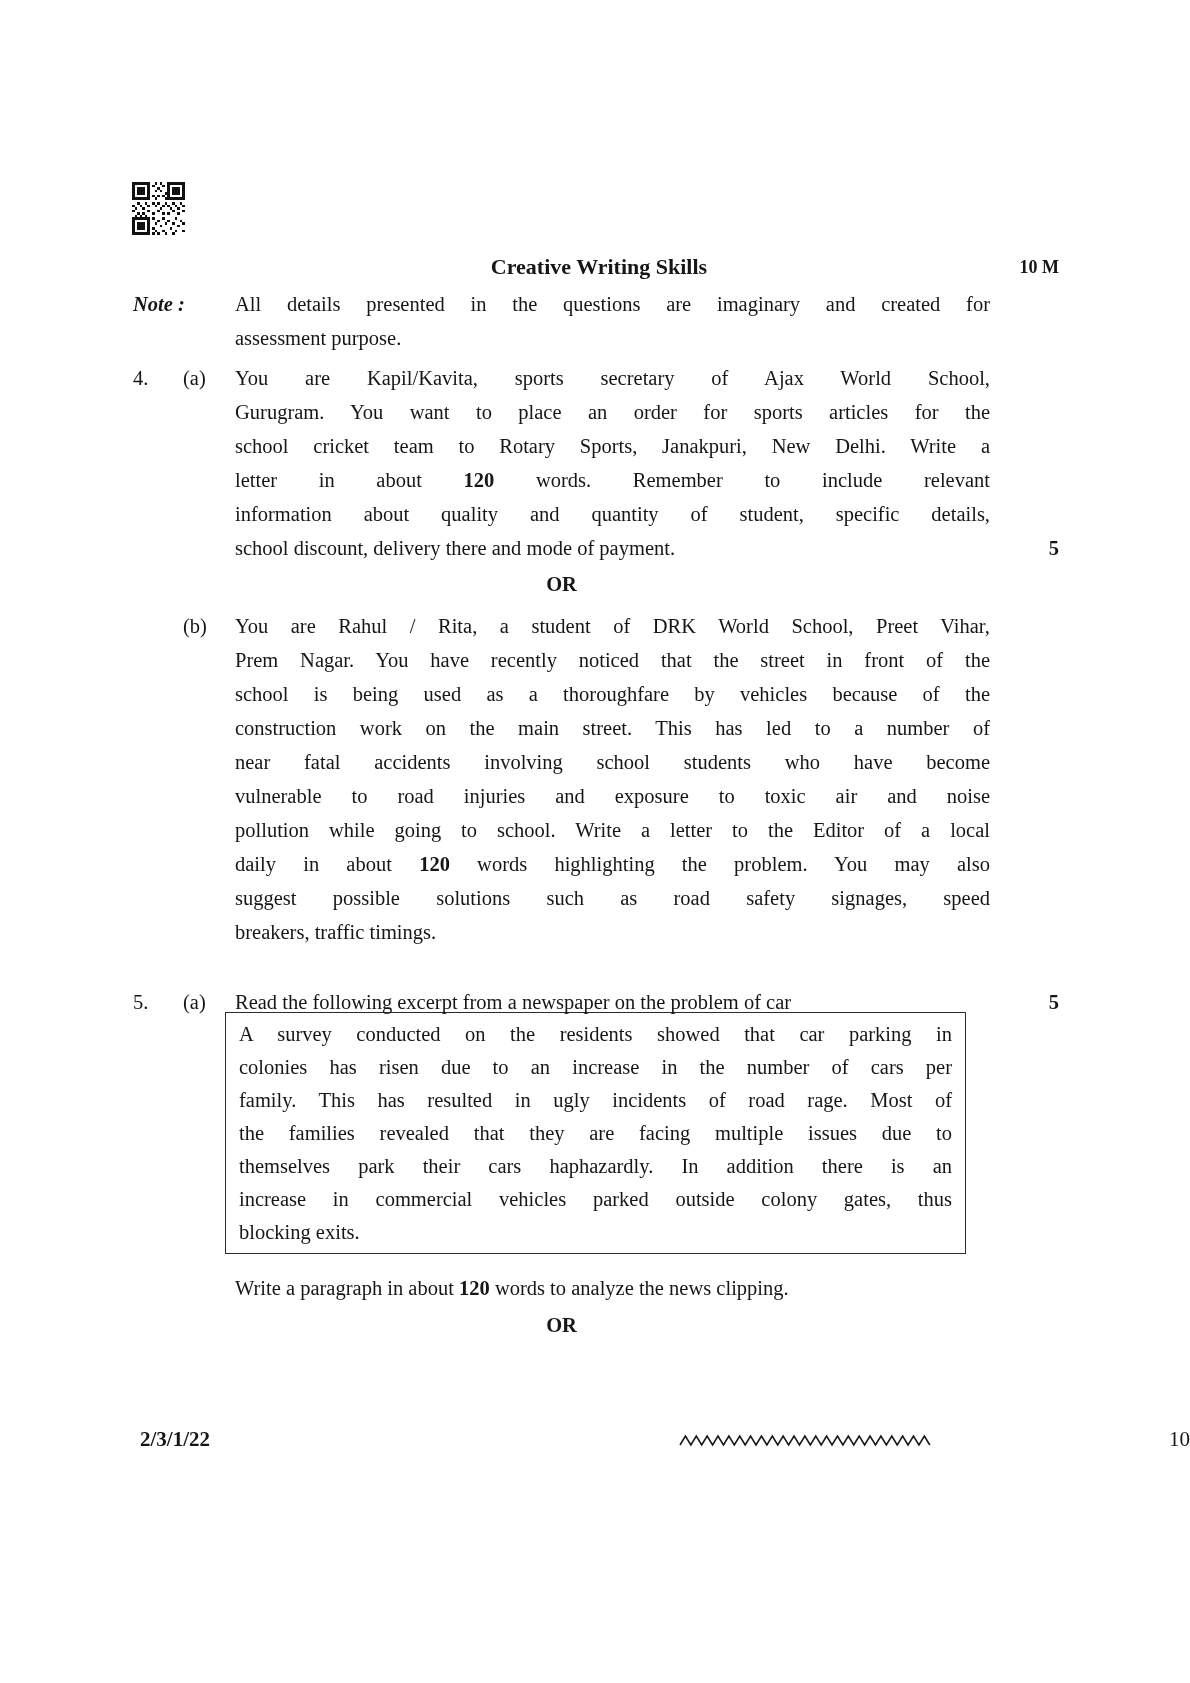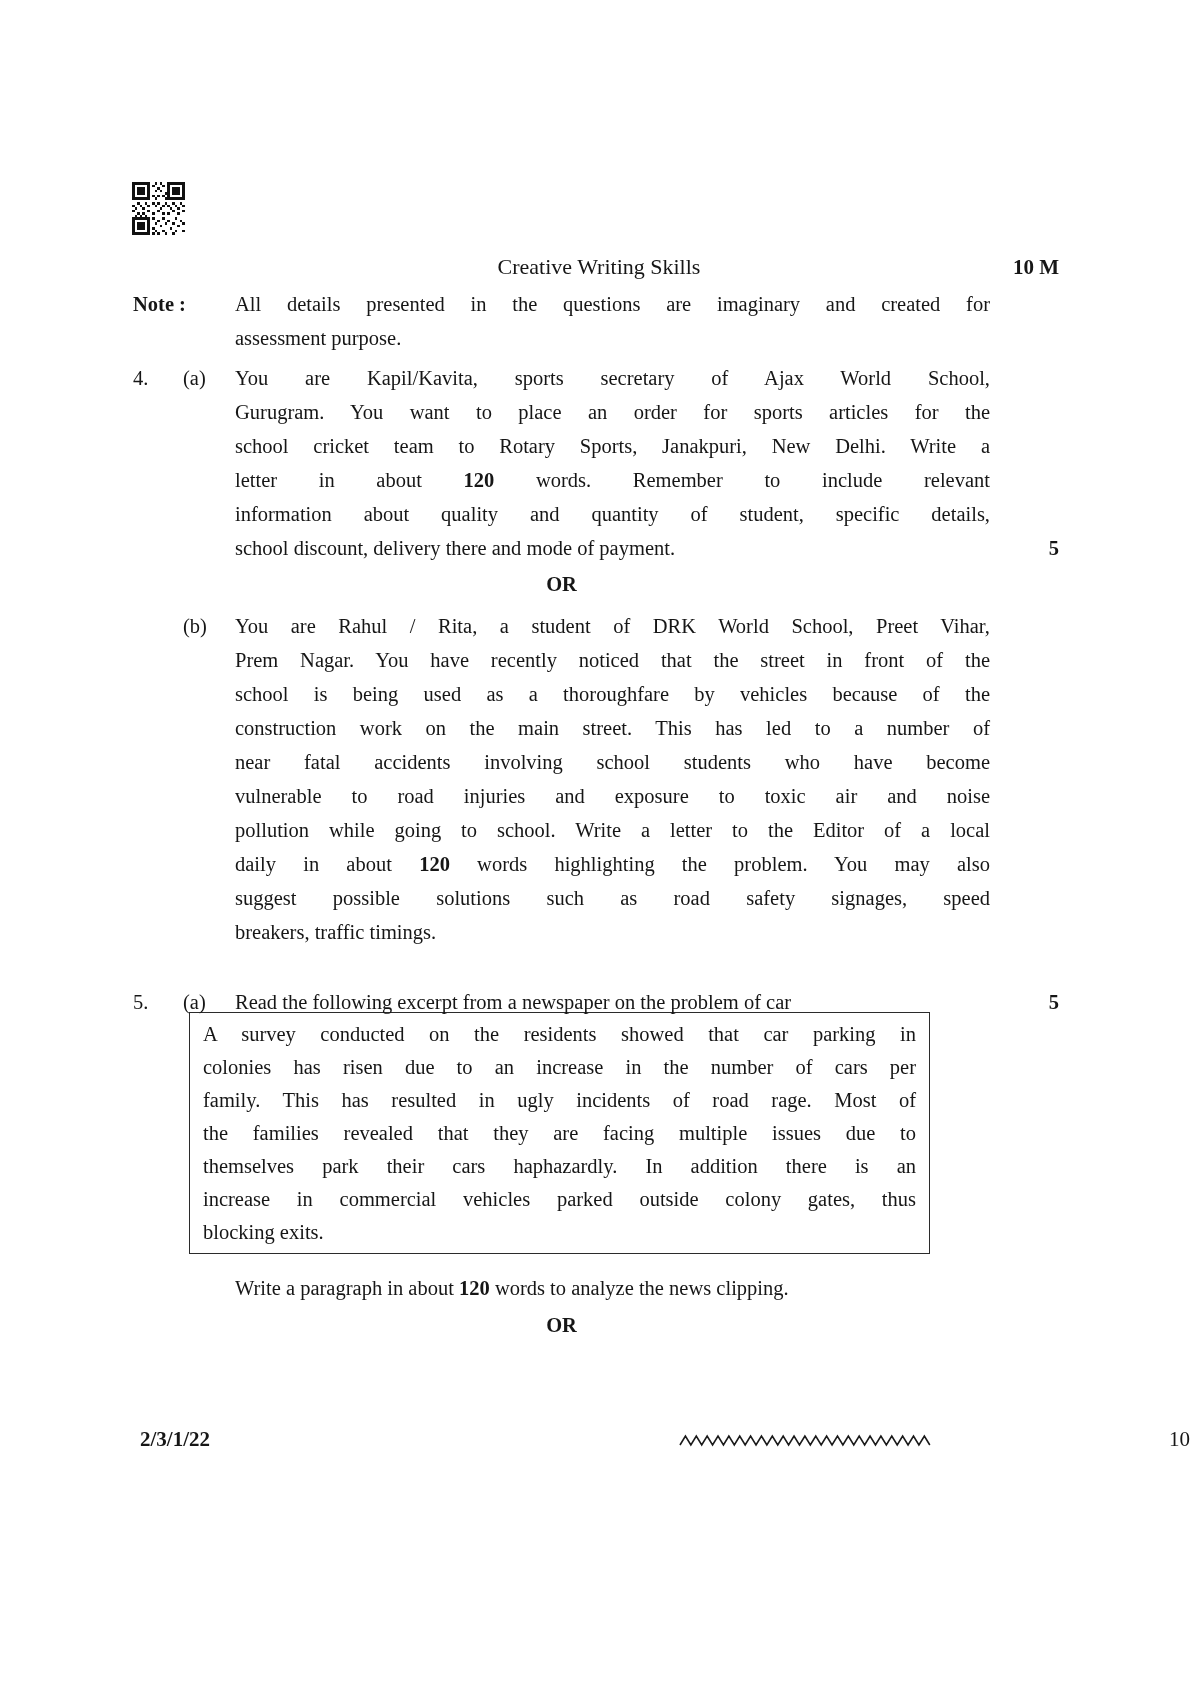--- a/index.html
+++ b/index.html
@@ -6,44 +6,44 @@
   html,body { background:#ffffff; }
   .page {
     position:relative; width:1190px; height:1683px; background:#ffffff;
     overflow:hidden; color:#161616;
     font-family:"Liberation Serif", serif;
   }
   .qr { position:absolute; left:132px; top:182px; width:53px; height:53px; }
   .content { position:absolute; left:133px; top:0; width:932px; font-size:20.5px; line-height:34px; }
 
   .title-row { position:relative; margin-top:250px; height:34px; }
-  .title { text-align:center; font-weight:normal; font-size:22px; }
-  .total-marks { position:absolute; right:6px; top:0; font-weight:bold; font-size:21px; }
+  .title { text-align:center; font-weight:bold; font-size:22px; }
+  .total-marks { position:absolute; right:6px; top:0; font-weight:bold; font-size:18px; }
 
   .note-row { display:grid; grid-template-columns:102px 755px 75px; margin-top:3px; }
-  .note-label { font-weight:bold; }
+  .note-label { font-weight:bold;font-style:italic; }
 
   .qrow { display:grid; grid-template-columns:50px 52px 755px 75px; }
   .q4a { margin-top:6px; }
   .q4b { margin-top:8px; }
   .q5a { margin-top:36px; }
   .col-marks {
     font-weight:bold; display:flex; align-items:flex-end; justify-content:flex-end;
     padding-right:6px;
   }
 
   .para .line { text-align:justify; text-align-last:justify; }
   .para .line:last-child { text-align-last:auto; }
 
   .or-row { width:857px; text-align:center; font-weight:bold; }
   .or1 { margin-top:2px; }
   .or2 { margin-top:3px; }
 
   .excerpt-box {
-    margin-left:56px; margin-top:-7px; width:741px; box-sizing:border-box;
+    margin-left:92px; margin-top:-7px; width:741px; box-sizing:border-box;
     border:1.5px solid #2b2b2b; padding:5px 13px 4px; line-height:33px;
   }
   .write-line { margin-left:102px; width:755px; margin-top:17px; }
 
   .footer { position:absolute; left:0; top:1422px; width:100%; height:34px; font-size:21px; line-height:34px; }
   .footer-code { position:absolute; left:140px; top:0; font-weight:bold;text-align:right; }
   .footer-page { position:absolute; left:8px; right:0; text-align:right; }
   .squiggle { position:absolute; left:678px; top:10px; width:254px; height:16px; }
 </style>
 </head>

